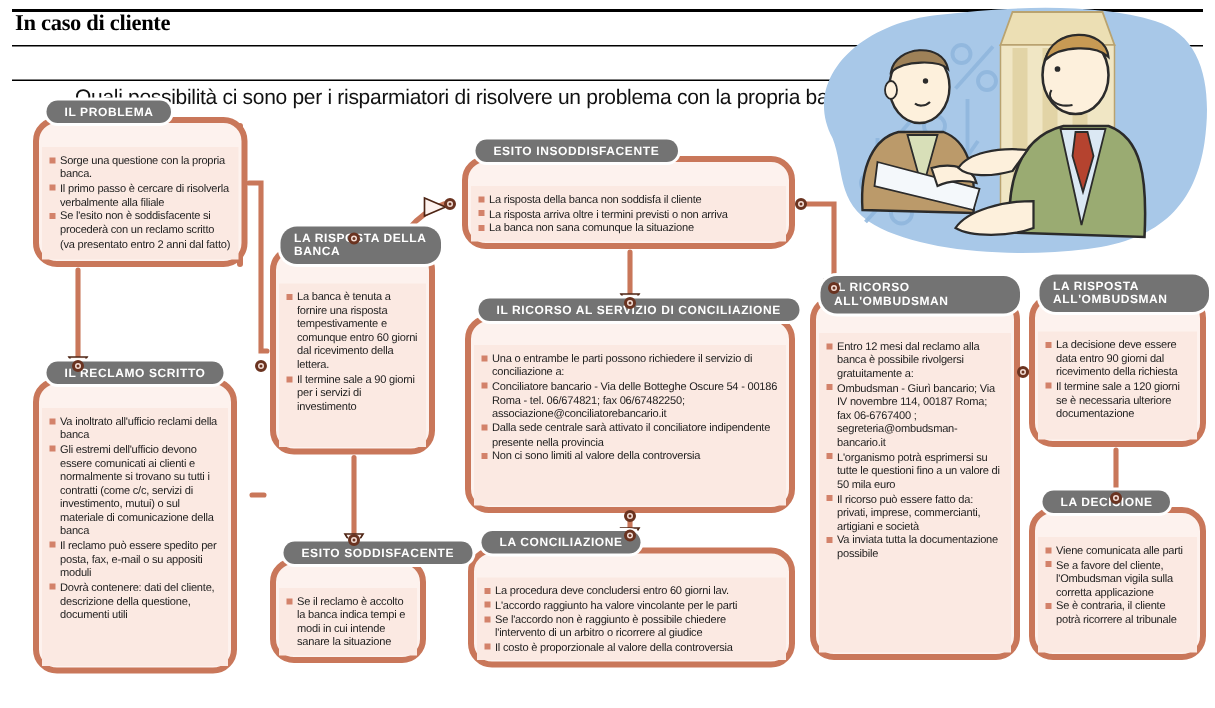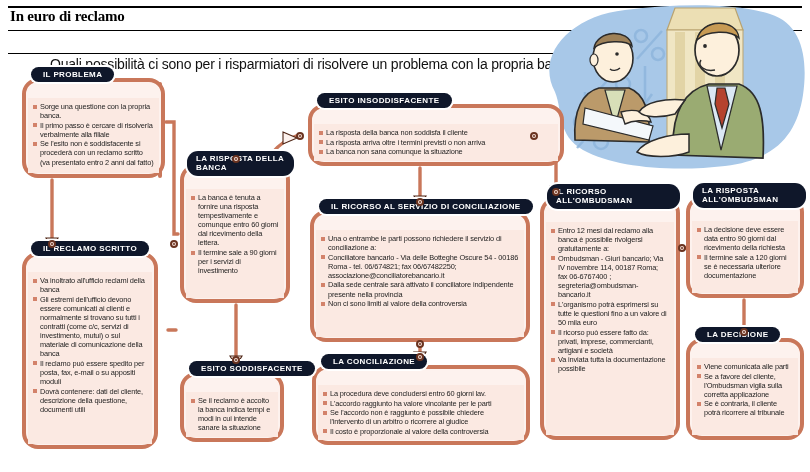--- a/index.html
+++ b/index.html
@@ -43,21 +43,21 @@
   .card .inner{
     position:absolute;left:6px;right:6px;top:20px;bottom:5px;
     background:#fbe9e2;
     box-sizing:border-box;
     padding:4px 5px 3px 5px;
     overflow:hidden;
   }
   .cap{
     position:absolute;
     left:9px;top:-11px;
-    background:#0f172a;
+    background:#737373;
     color:#ffffff;
     border-radius:11px;
     padding:2.5px 12px 3px 12px;
     font-size:8px;font-weight:bold;
     letter-spacing:0.4px;
     line-height:9.5px;
     white-space:nowrap;
     z-index:4;
     box-shadow:0 0 0 2px #ffffff;
   }
@@ -77,21 +77,21 @@
     content:"";
     position:absolute;left:0;top:2.6px;
     width:4px;height:4px;background:#d3826a;
   }
 
   
   #n-problema  {left:22px;  top:78px;  width:143px; height:100px;}
   #n-reclamo   {left:22px;  top:252px; width:136px; height:197px;}
   #n-risposta  {left:180px; top:164px; width:110px; height:139px;}
   #n-sodd      {left:180px; top:372px; width:104px; height:70px;}
-  #n-insodd    {left:308px; top:104px; width:222px; height:62px;padding-left:34px;}
+  #n-insodd    {left:308px; top:104px; width:222px; height:62px;}
   #n-ricorso   {left:310px; top:210px; width:220px; height:132px;}
   #n-concil    {left:312px; top:365px; width:218px; height:80px;}
   #n-ombuds    {left:540px; top:197px; width:140px; height:243px;}
   #n-rispomb   {left:686px; top:196px; width:118px; height:102px;text-decoration:underline;}
   #n-decisione {left:686px; top:338px; width:118px; height:102px;}
 
   
   #n-risposta .cap{left:7px;top:-13px;width:92px;padding:2.5px 6px 3px 9px;}
   #n-ombuds .cap{left:7px;top:-13px;width:118px;padding:2.5px 6px 3px 9px;}
   #n-rispomb .cap{left:7px;top:-13px;width:98px;padding:2.5px 6px 3px 9px;}
@@ -111,21 +111,21 @@
   }
 </style>
 </head>
 <body>
 
 <div id="root">
 
   <div class="rule rule-top"></div>
   <div class="rule rule-mid"></div>
   <div class="rule rule-bot"></div>
-  <div class="page-title">In euro di reclamo</div>
+  <div class="page-title">In caso di cliente</div>
   <div class="page-sub">Quali possibilità ci sono per i risparmiatori di risolvere un problema con la propria banca</div>
 
   <div class="illo">
     <svg width="285" height="190" viewBox="0 0 285 190" xmlns="http://www.w3.org/2000/svg">
 
       <path d="M30 92 C10 55 45 16 100 10 C150 4 205 2 245 14 C278 24 283 60 278 95 C272 135 250 160 200 166 C150 172 90 168 58 150 C32 135 38 112 30 92 Z" fill="#a8c8e8"></path>
 
       <g stroke="#8fb6dd" stroke-width="2.6" fill="none" opacity="0.85">
         <circle cx="78" cy="63" r="7"></circle>
           <circle cx="98" cy="84" r="7"></circle>

